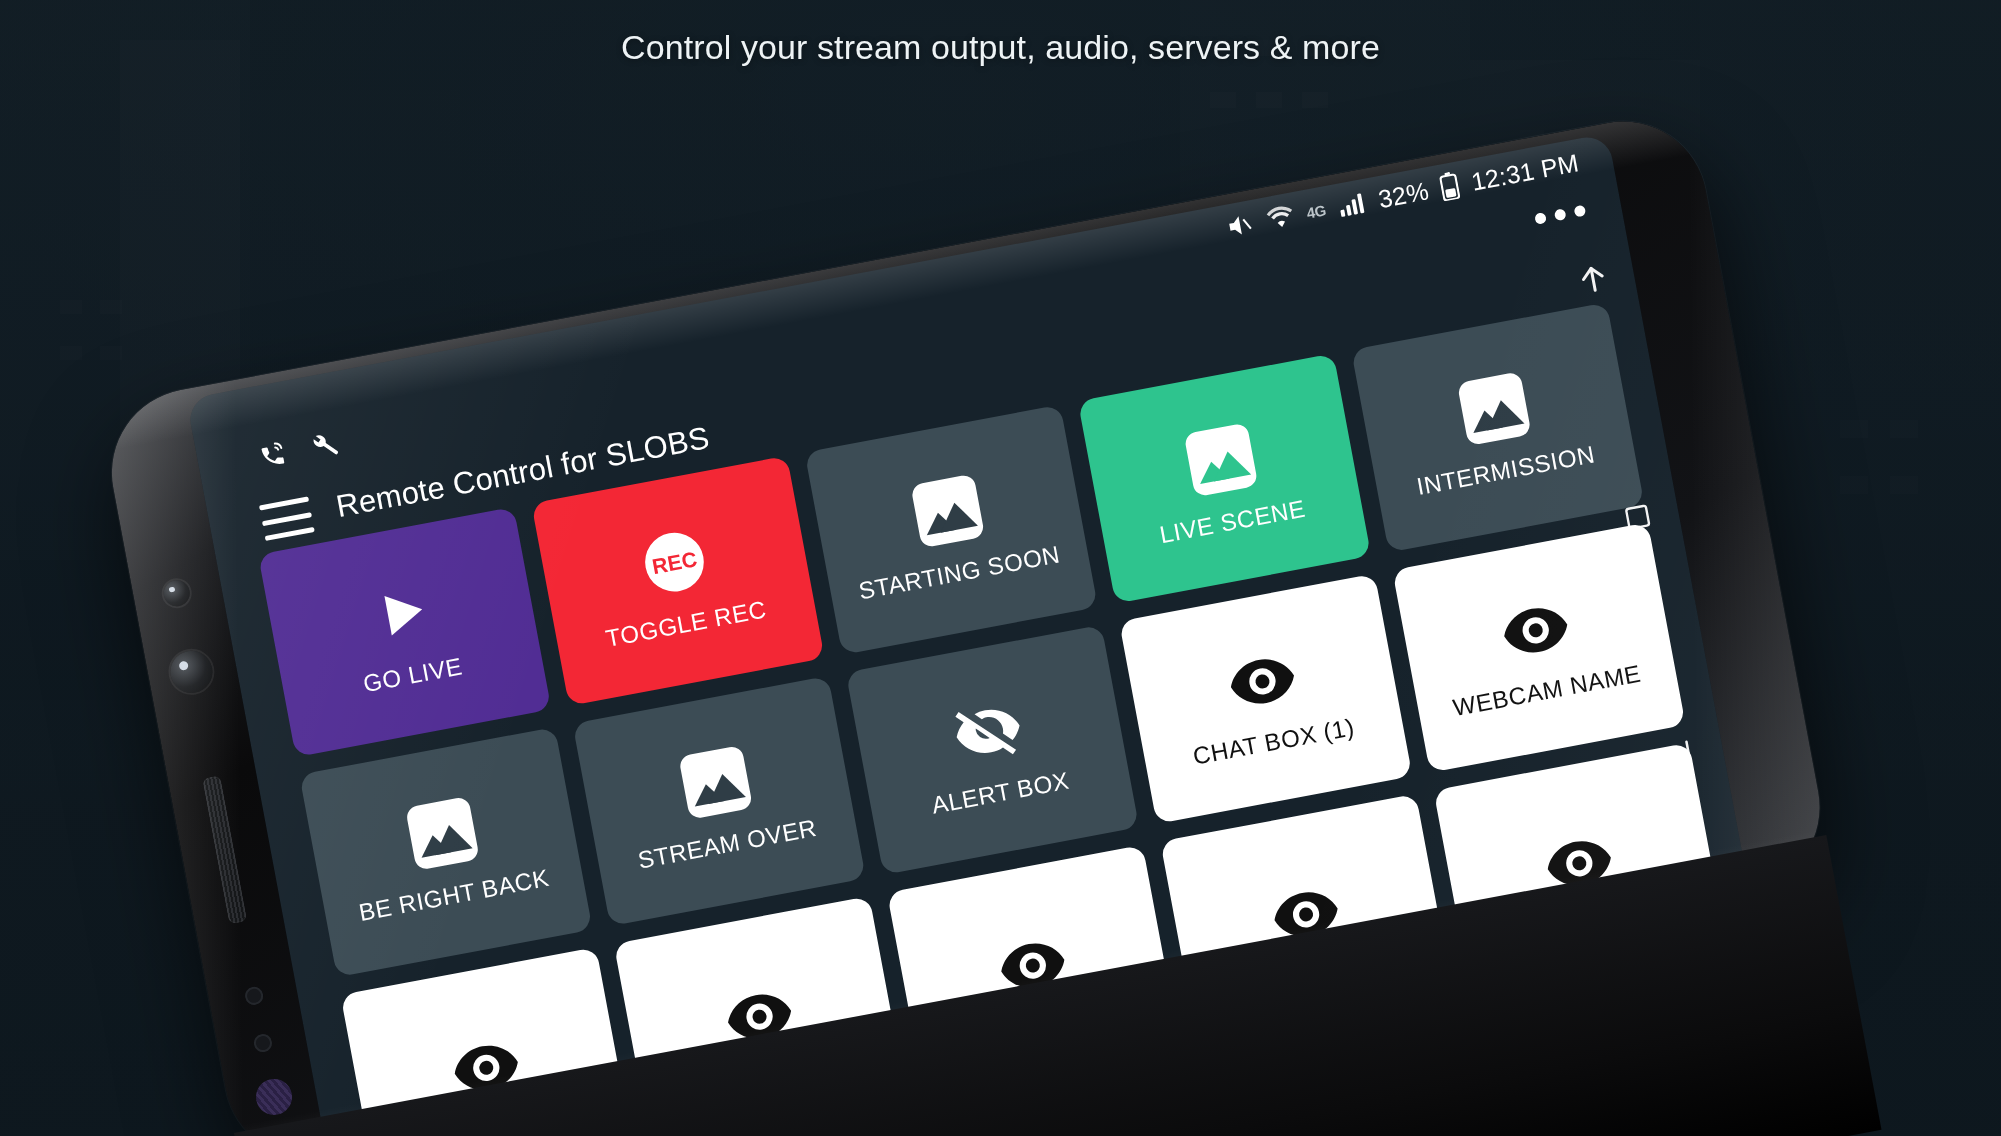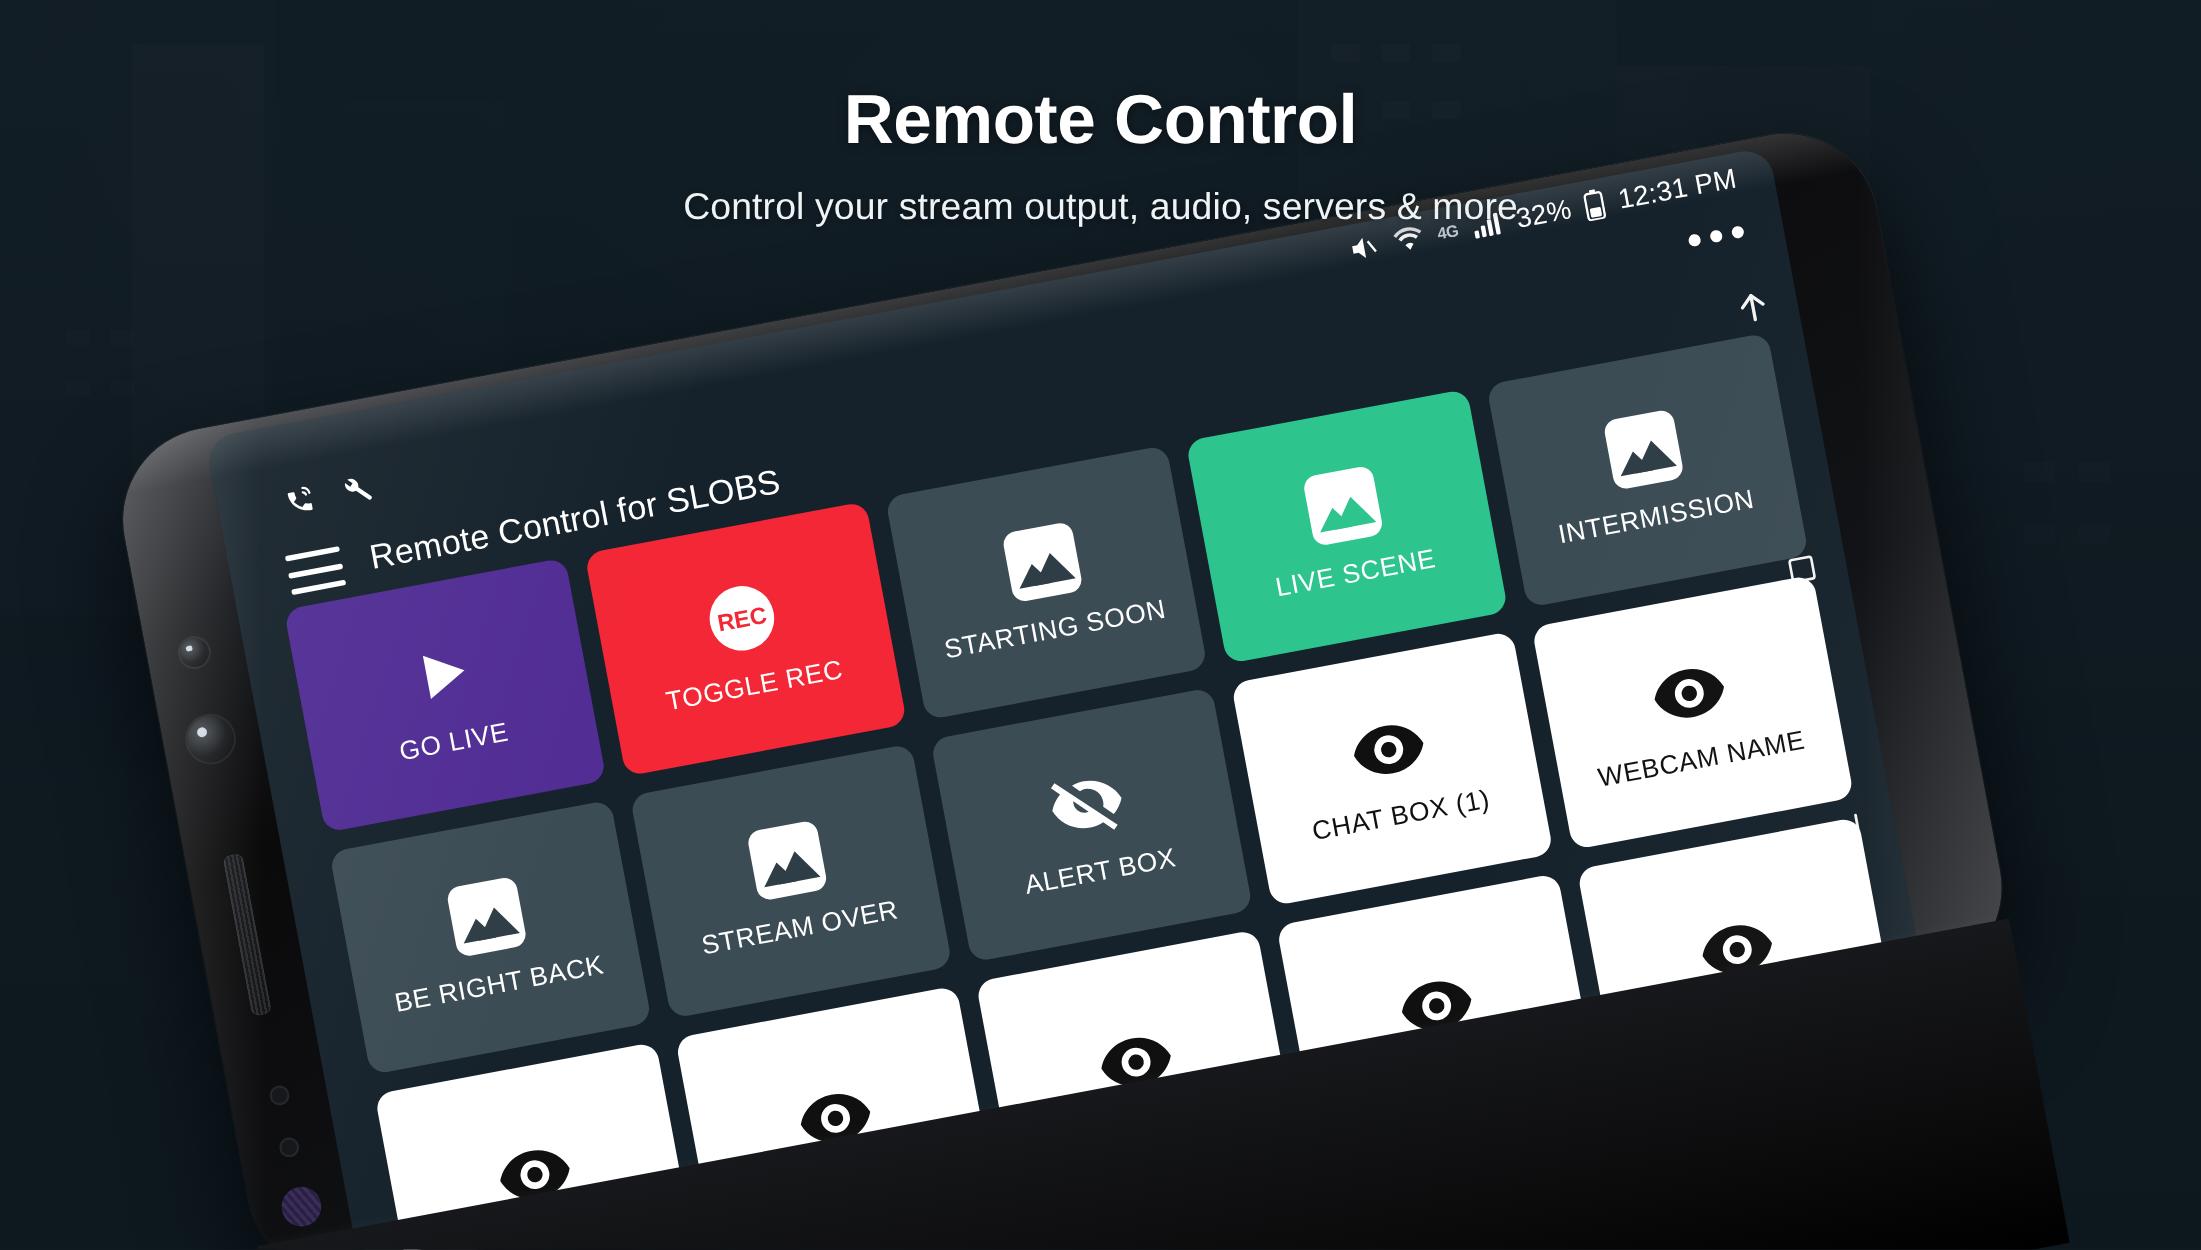--- a/index.html
+++ b/index.html
@@ -182,21 +182,20 @@
   <div class="win" style="left:60px; top:346px;width:22px;height:14px;"></div>
   <div class="win" style="left:100px;top:346px;width:22px;height:14px;"></div>
   <div class="win" style="left:1840px;top:420px;width:28px;height:18px;"></div>
   <div class="win" style="left:1890px;top:420px;width:28px;height:18px;"></div>
   <div class="win" style="left:1840px;top:476px;width:28px;height:18px;"></div>
   <div class="win" style="left:1890px;top:476px;width:28px;height:18px;"></div>
   <div class="scrim"></div>
 </div>
 
 <div id="headline">
-  <div class="h1">Remote Control</div>
   <div class="sub">Control your stream output, audio, servers &amp; more</div>
 </div>
 
 <div id="phone-wrap">
   <div id="phone">
 
     <div class="cam" style="left:30px;top:186px;width:26px;height:26px;">
         <span class="glint"></span>
       </div>
     <div class="cam" style="left:22px;top:258px;width:42px;height:42px;">

